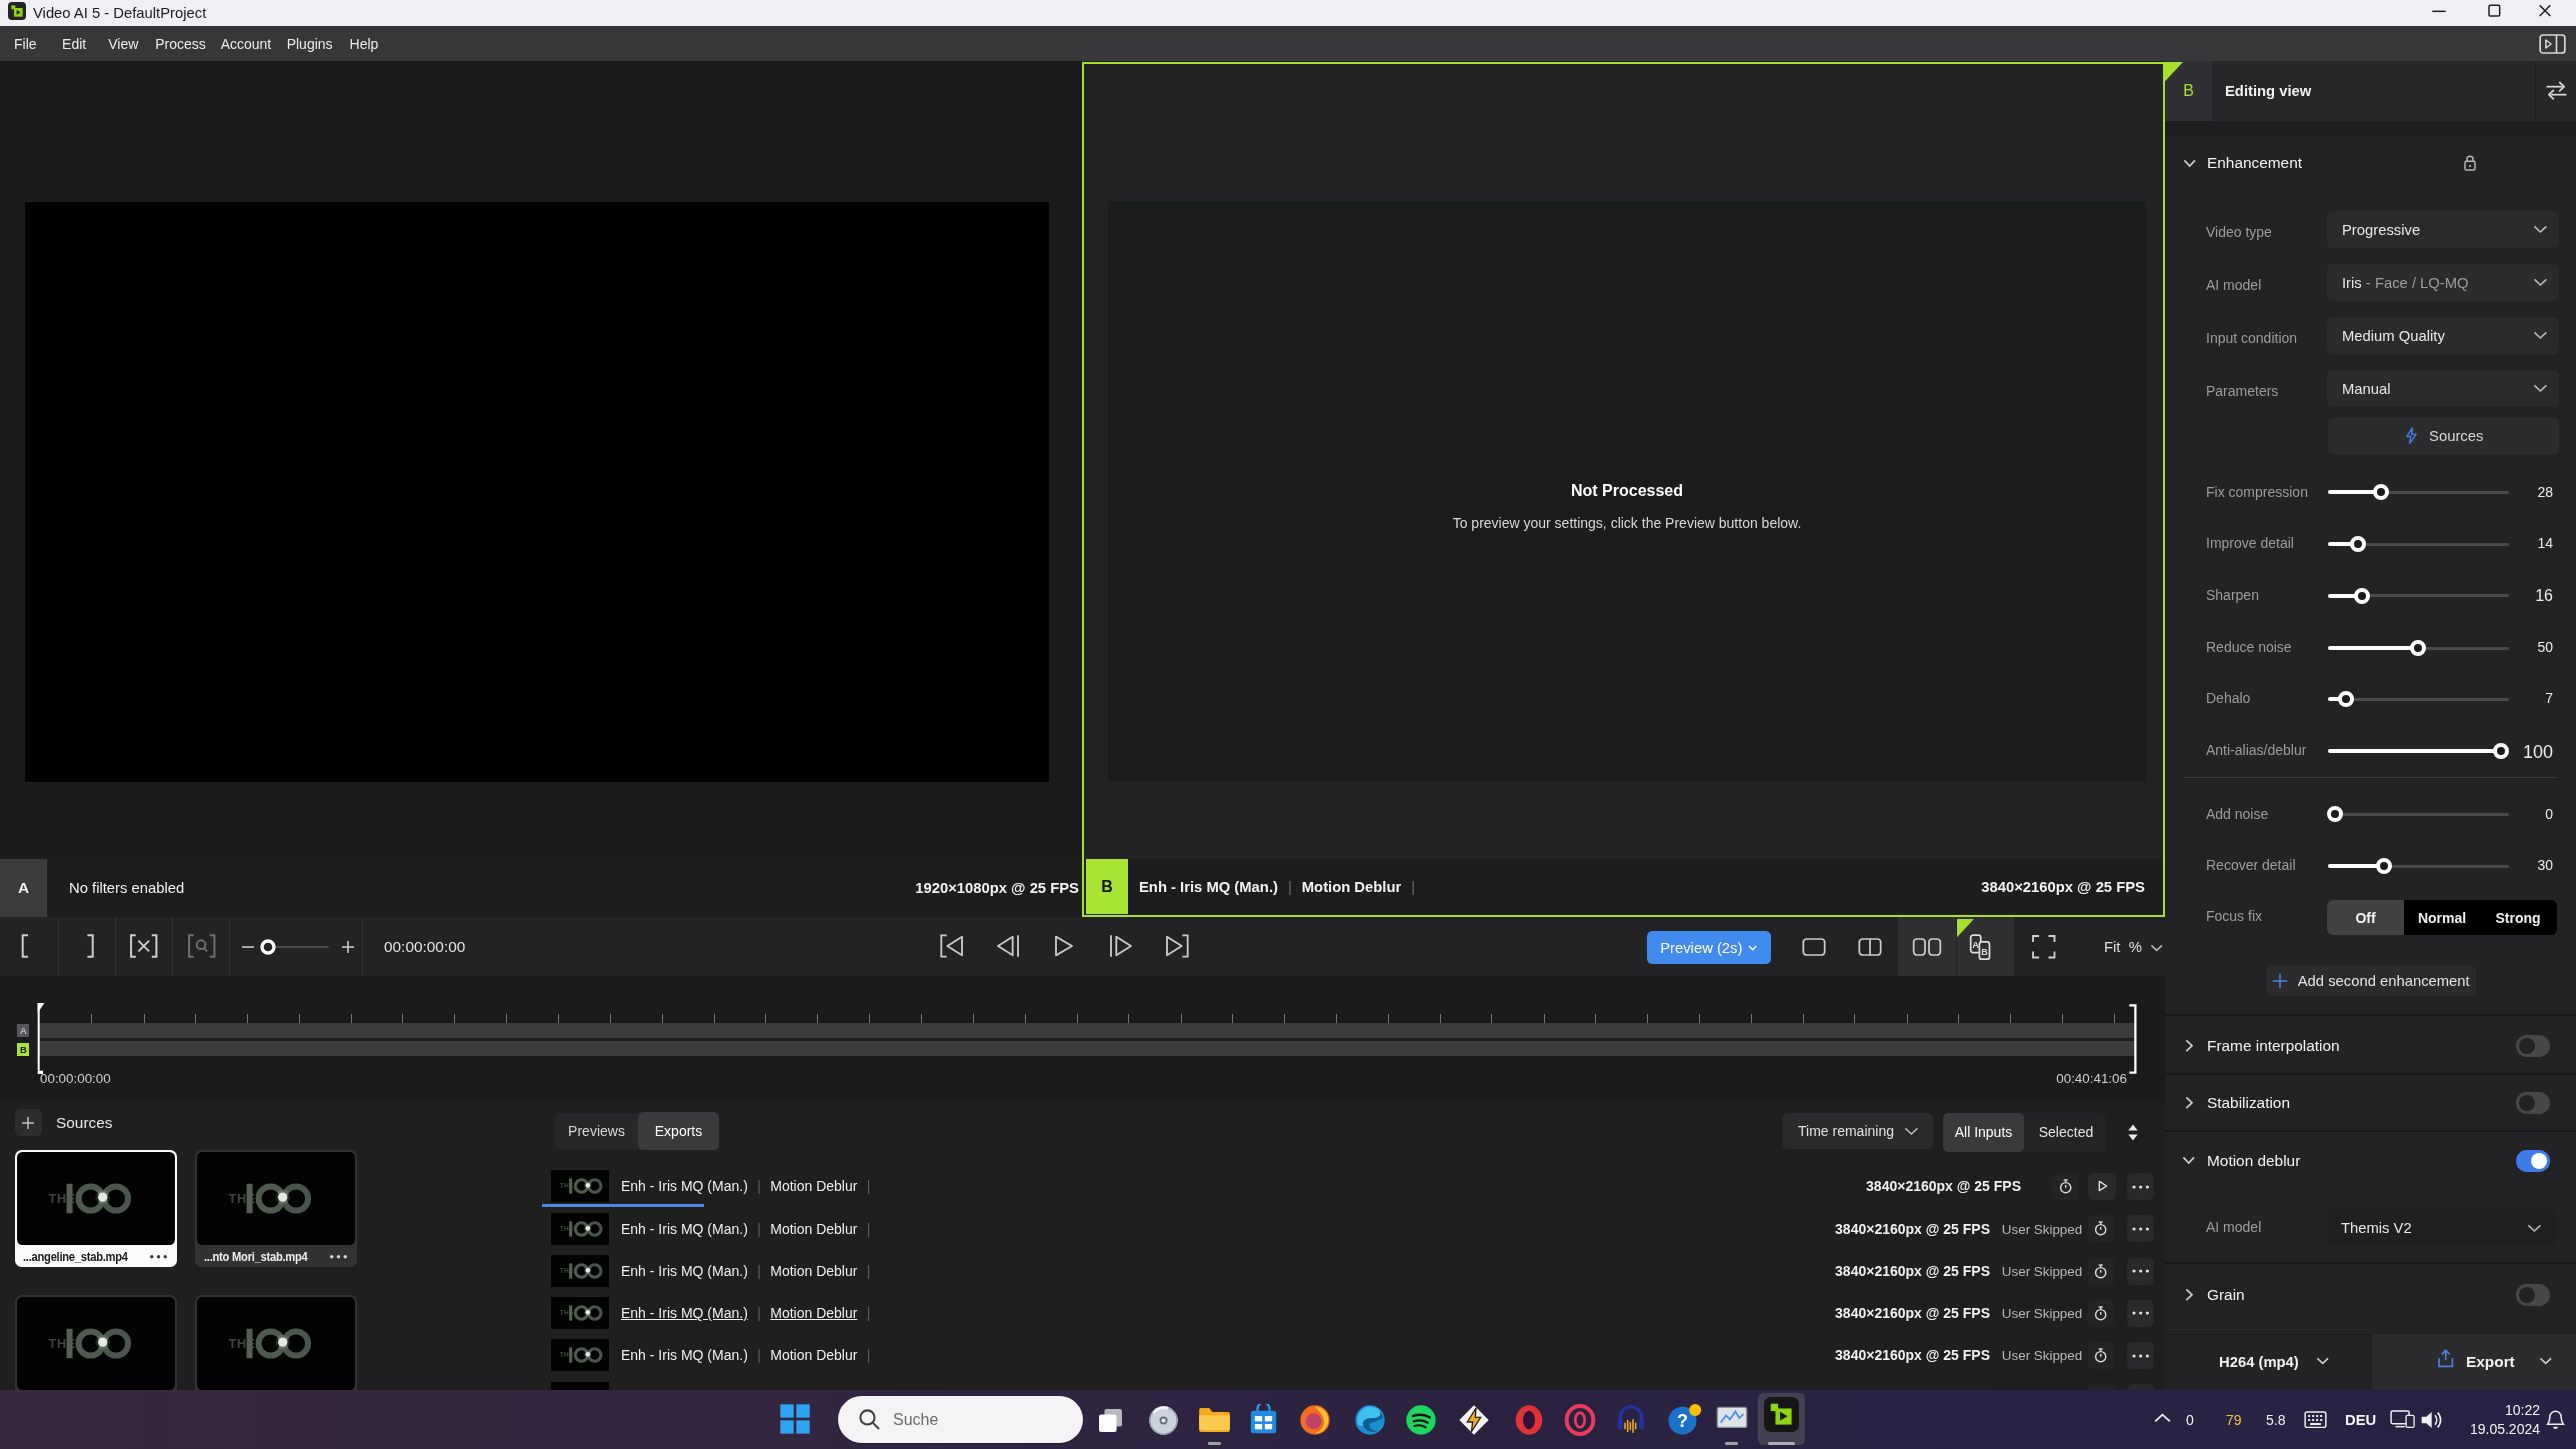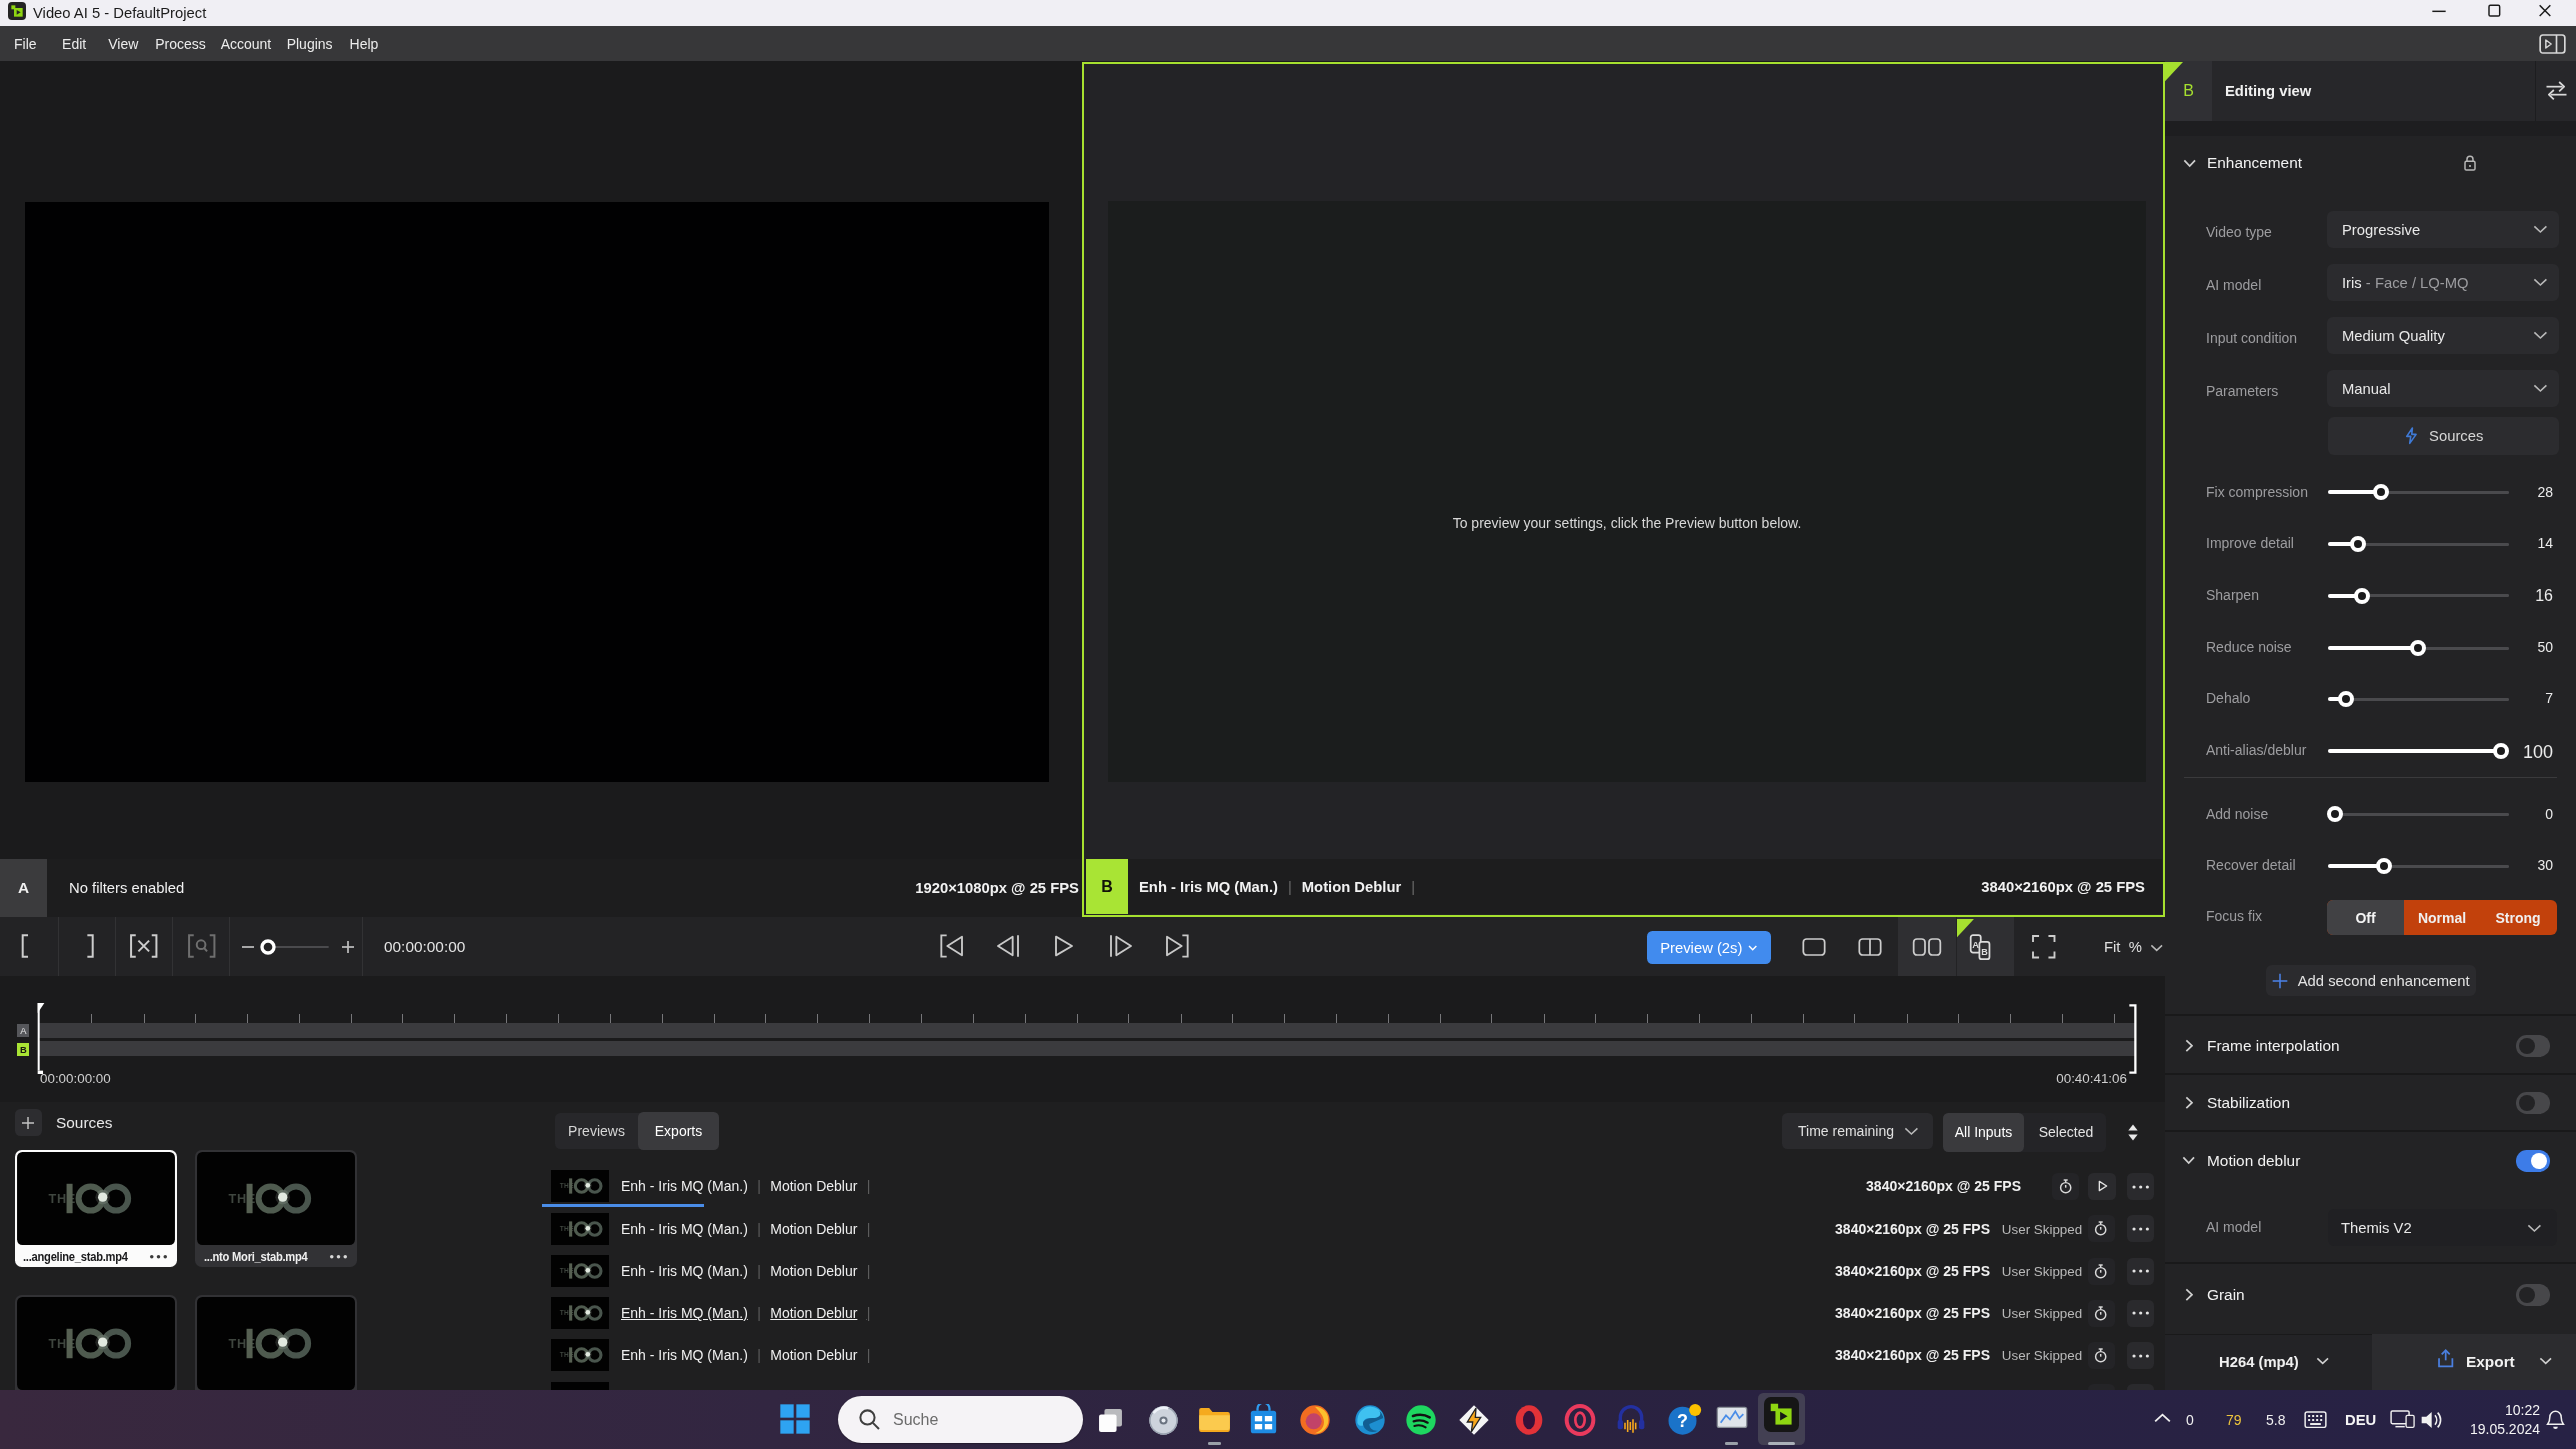--- a/index.html
+++ b/index.html
@@ -49,20 +49,21 @@
   <div class="abs" style="left:0;top:61px;width:1082px;height:856px;background:#1b1b1c;"></div>
   <div class="abs" style="left:25px;top:202px;width:1024px;height:580px;background:#010102;"></div>
 
   <div class="abs" style="left:0;top:859px;width:1082px;height:58px;background:#1d1d1e;"></div>
   <div class="abs" style="left:0;top:859px;width:47px;height:58px;background:#3b3b3d;display:flex;align-items:center;justify-content:center;font-size:15.4px;font-weight:700;color:#f0f0f0;">A</div>
   <div class="abs" style="left:69px;top:859px;height:58px;display:flex;align-items:center;font-size:14.8px;font-weight:400;color:#f2f2f2;">No filters enabled</div>
   <div class="abs" style="right:1497px;top:859px;height:58px;display:flex;align-items:center;font-size:14.8px;font-weight:700;color:#f2f2f2;">1920×1080px @ 25 FPS</div>
 
   <div class="abs" style="left:1082px;top:62px;width:1083px;height:855px;background:#232326;border:2.7px solid #a6e02f;"></div>
   <div class="abs" style="left:1108px;top:201px;width:1038px;height:581px;background:#1b1d1d;"></div>
+  <div class="abs" style="left:1108px;top:482px;width:1038px;height:20px;text-align:center;font-size:16px;font-weight:700;color:#fff;">Not Processed</div>
   <div class="abs" style="left:1108px;top:515px;width:1038px;height:20px;text-align:center;font-size:14px;color:#d8d8d8;">To preview your settings, click the Preview button below.</div>
 
   <div class="abs" style="left:1085px;top:859px;width:1077px;height:55px;background:#1d1d1e;"></div>
   <div class="abs" style="left:1086px;top:859px;width:42px;height:55px;background:#a9e434;display:flex;align-items:center;justify-content:center;font-size:16px;font-weight:700;color:#13130a;">B</div>
   <div class="abs" style="left:1139px;top:859px;height:55px;display:flex;align-items:center;font-size:14.8px;font-weight:700;color:#f2f2f2;">
     <span>Enh - Iris MQ (Man.)</span>
     <span style="color:#6a6a6a;margin:0 10px;font-weight:400;">|</span>
     <span>Motion Deblur</span>
     <span style="color:#6a6a6a;margin:0 10px;font-weight:400;">|</span>
   </div>
@@ -587,21 +588,21 @@
     <div class="abs" style="left:163px;top:751px;width:6.7px;height:4px;border-radius:2px;background:#ffffff;"></div>
     <div class="abs" style="left:162px;top:745px;width:16px;height:16px;border-radius:50%;border:4px solid #fff;background:#1b1b1c;"></div>
     <div class="abs" style="left:163px;top:745px;width:225px;text-align:right;font-size:14px;color:#ececec;">0</div>
     <div class="abs" style="left:41px;top:796px;font-size:14px;color:#9d9da0;">Recover detail</div>
     <div class="abs" style="left:163px;top:804px;width:181px;height:2.7px;border-radius:1.3px;background:#4a4a4d;"></div>
     <div class="abs" style="left:163px;top:803px;width:56px;height:4px;border-radius:2px;background:#ffffff;"></div>
     <div class="abs" style="left:211px;top:797px;width:16px;height:16px;border-radius:50%;border:4px solid #fff;background:#1b1b1c;"></div>
     <div class="abs" style="left:163px;top:796px;width:225px;text-align:right;font-size:14px;color:#ececec;">30</div>
 
     <div class="abs" style="left:41px;top:847px;font-size:14px;color:#9d9da0;">Focus fix</div>
-    <div class="abs" style="left:162px;top:839px;width:230px;height:35px;background:#c2410c;border-radius:6px;overflow:hidden;display:flex;">
+    <div class="abs" style="left:162px;top:839px;width:230px;height:35px;background:#000000;border-radius:6px;overflow:hidden;display:flex;">
       <div style="width:77px;height:35px;background:#414144;display:flex;align-items:center;justify-content:center;font-size:14px;font-weight:700;color:#f5f5f5;">Off</div>
       <div style="width:76px;height:35px;display:flex;align-items:center;justify-content:center;font-size:14px;font-weight:700;color:#f0f0f0;">Normal</div>
       <div style="width:76px;height:35px;display:flex;align-items:center;justify-content:center;font-size:14px;font-weight:700;color:#f0f0f0;">Strong</div>
     </div>
 
     <div class="abs" style="left:101px;top:904px;width:210px;height:31px;background:#2b2b2e;border-radius:6px;display:flex;align-items:center;justify-content:center;">
       <svg width="16" height="16" viewBox="0 0 24 24" style="margin-right:9.4px;">
         <line x1="12" y1="1" x2="12" y2="23" stroke="#4a7fe0" stroke-width="2.4"></line>
         <line x1="1" y1="12" x2="23" y2="12" stroke="#4a7fe0" stroke-width="2.4"></line>
       </svg>

